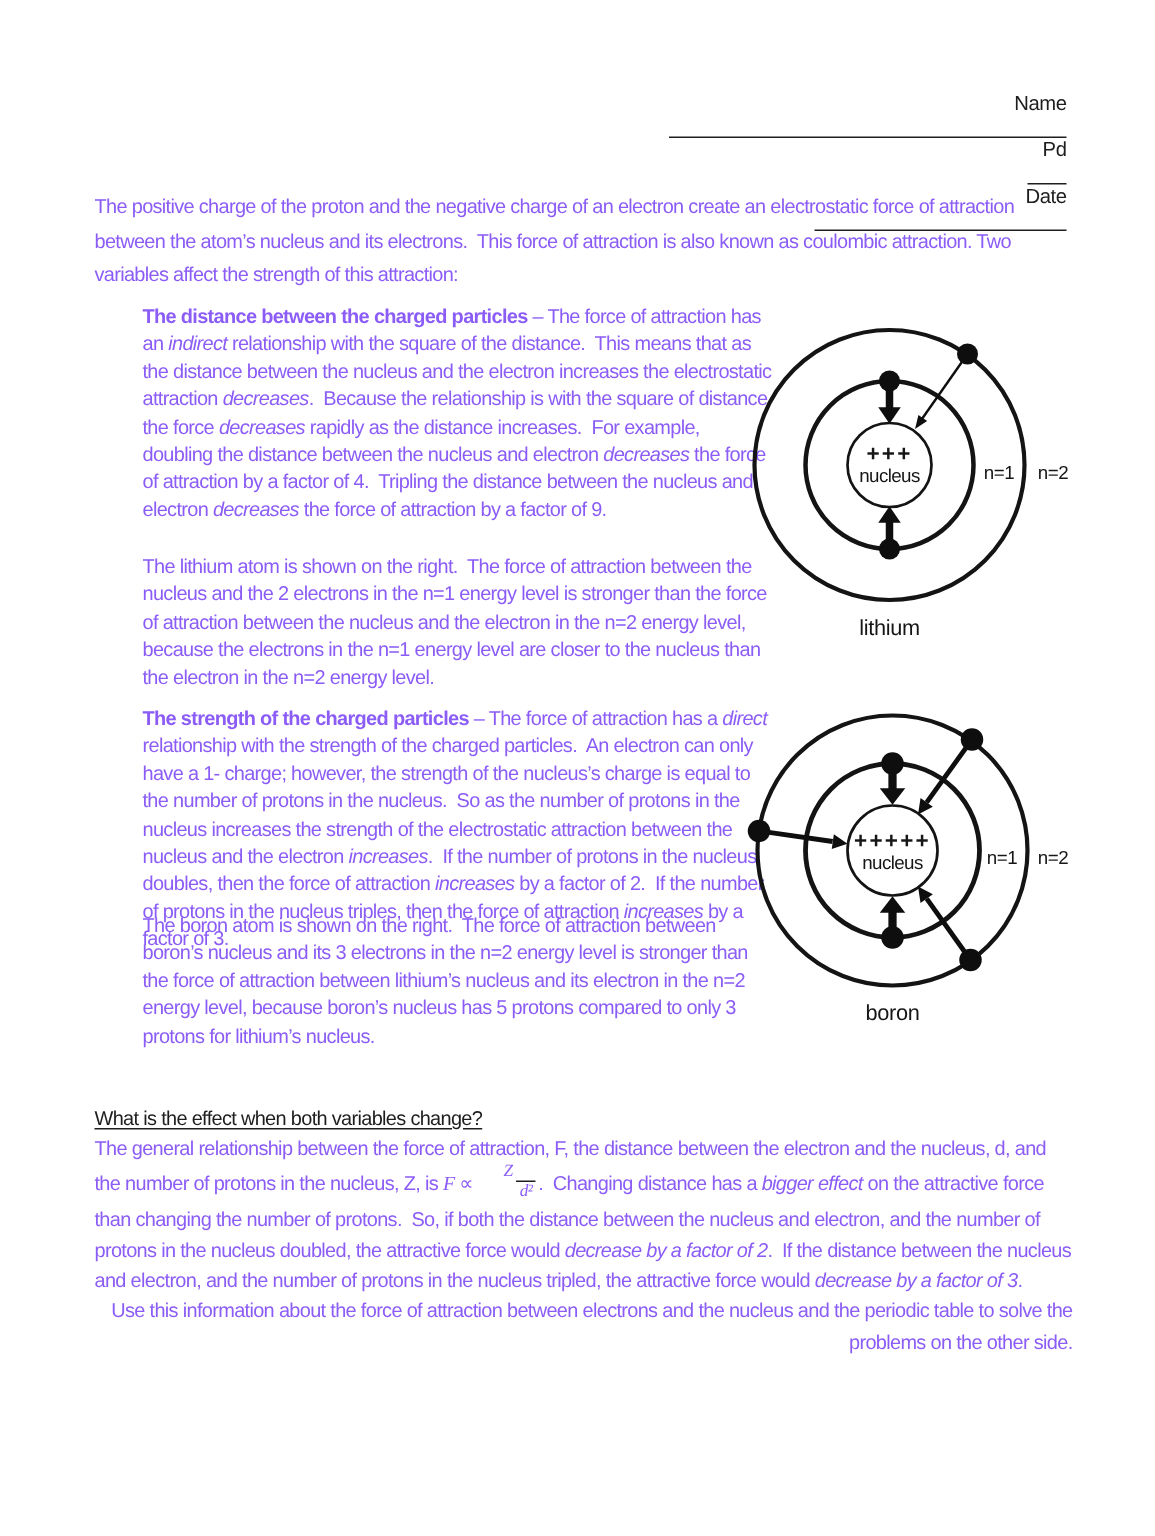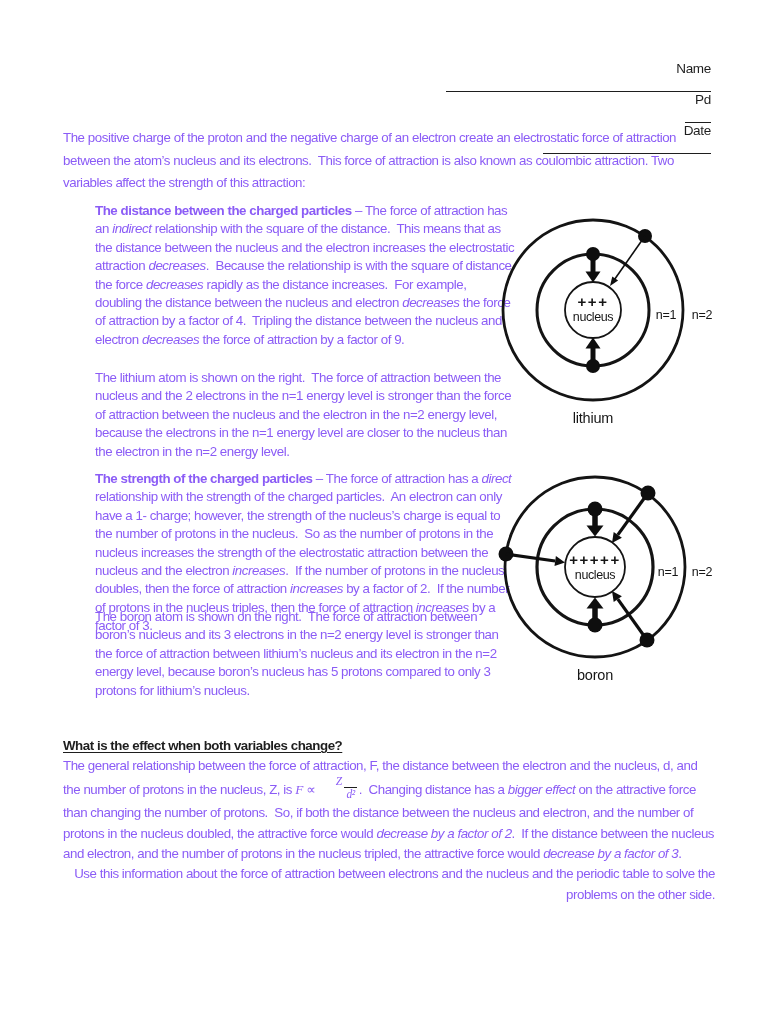--- a/index.html
+++ b/index.html
@@ -29,21 +29,21 @@
     position:absolute;margin:0;white-space:pre-wrap;
     font-size:13.3px;letter-spacing:-0.45px;color:#8b5cf6;
   }
   .intro{left:63px;top:127px;width:652px;line-height:22.5px;}
   .col{left:63px;width:421px;line-height:18.4px;margin-left:32px;}
   .bottom{
     position:absolute;left:63px;top:736px;width:652px;
     font-size:13.3px;letter-spacing:-0.45px;line-height:20.4px;color:#1e1e1e;
   }
   .bottom p{position:static;margin:0;width:auto;line-height:20.4px;}
-  .heading-u{text-decoration:underline;text-underline-offset:2px;font-weight:bold;}
+  .heading-u{text-decoration:underline;text-underline-offset:2px;}
   .closing{margin-top:13px;text-align:right;}
   
   .frac{
     display:inline-flex;flex-direction:column;align-items:center;
     vertical-align:middle;font-family:"Liberation Serif",serif;font-style:italic;
     font-size:11.5px;line-height:1.1;margin:0 2px;transform:translateY(-2px);
   }
   .frac .den{border-top:1px solid #1e1e1e;padding:0 2px;margin-left:24px;}
   .mathvar{font-family:"Liberation Serif",serif;}
   

